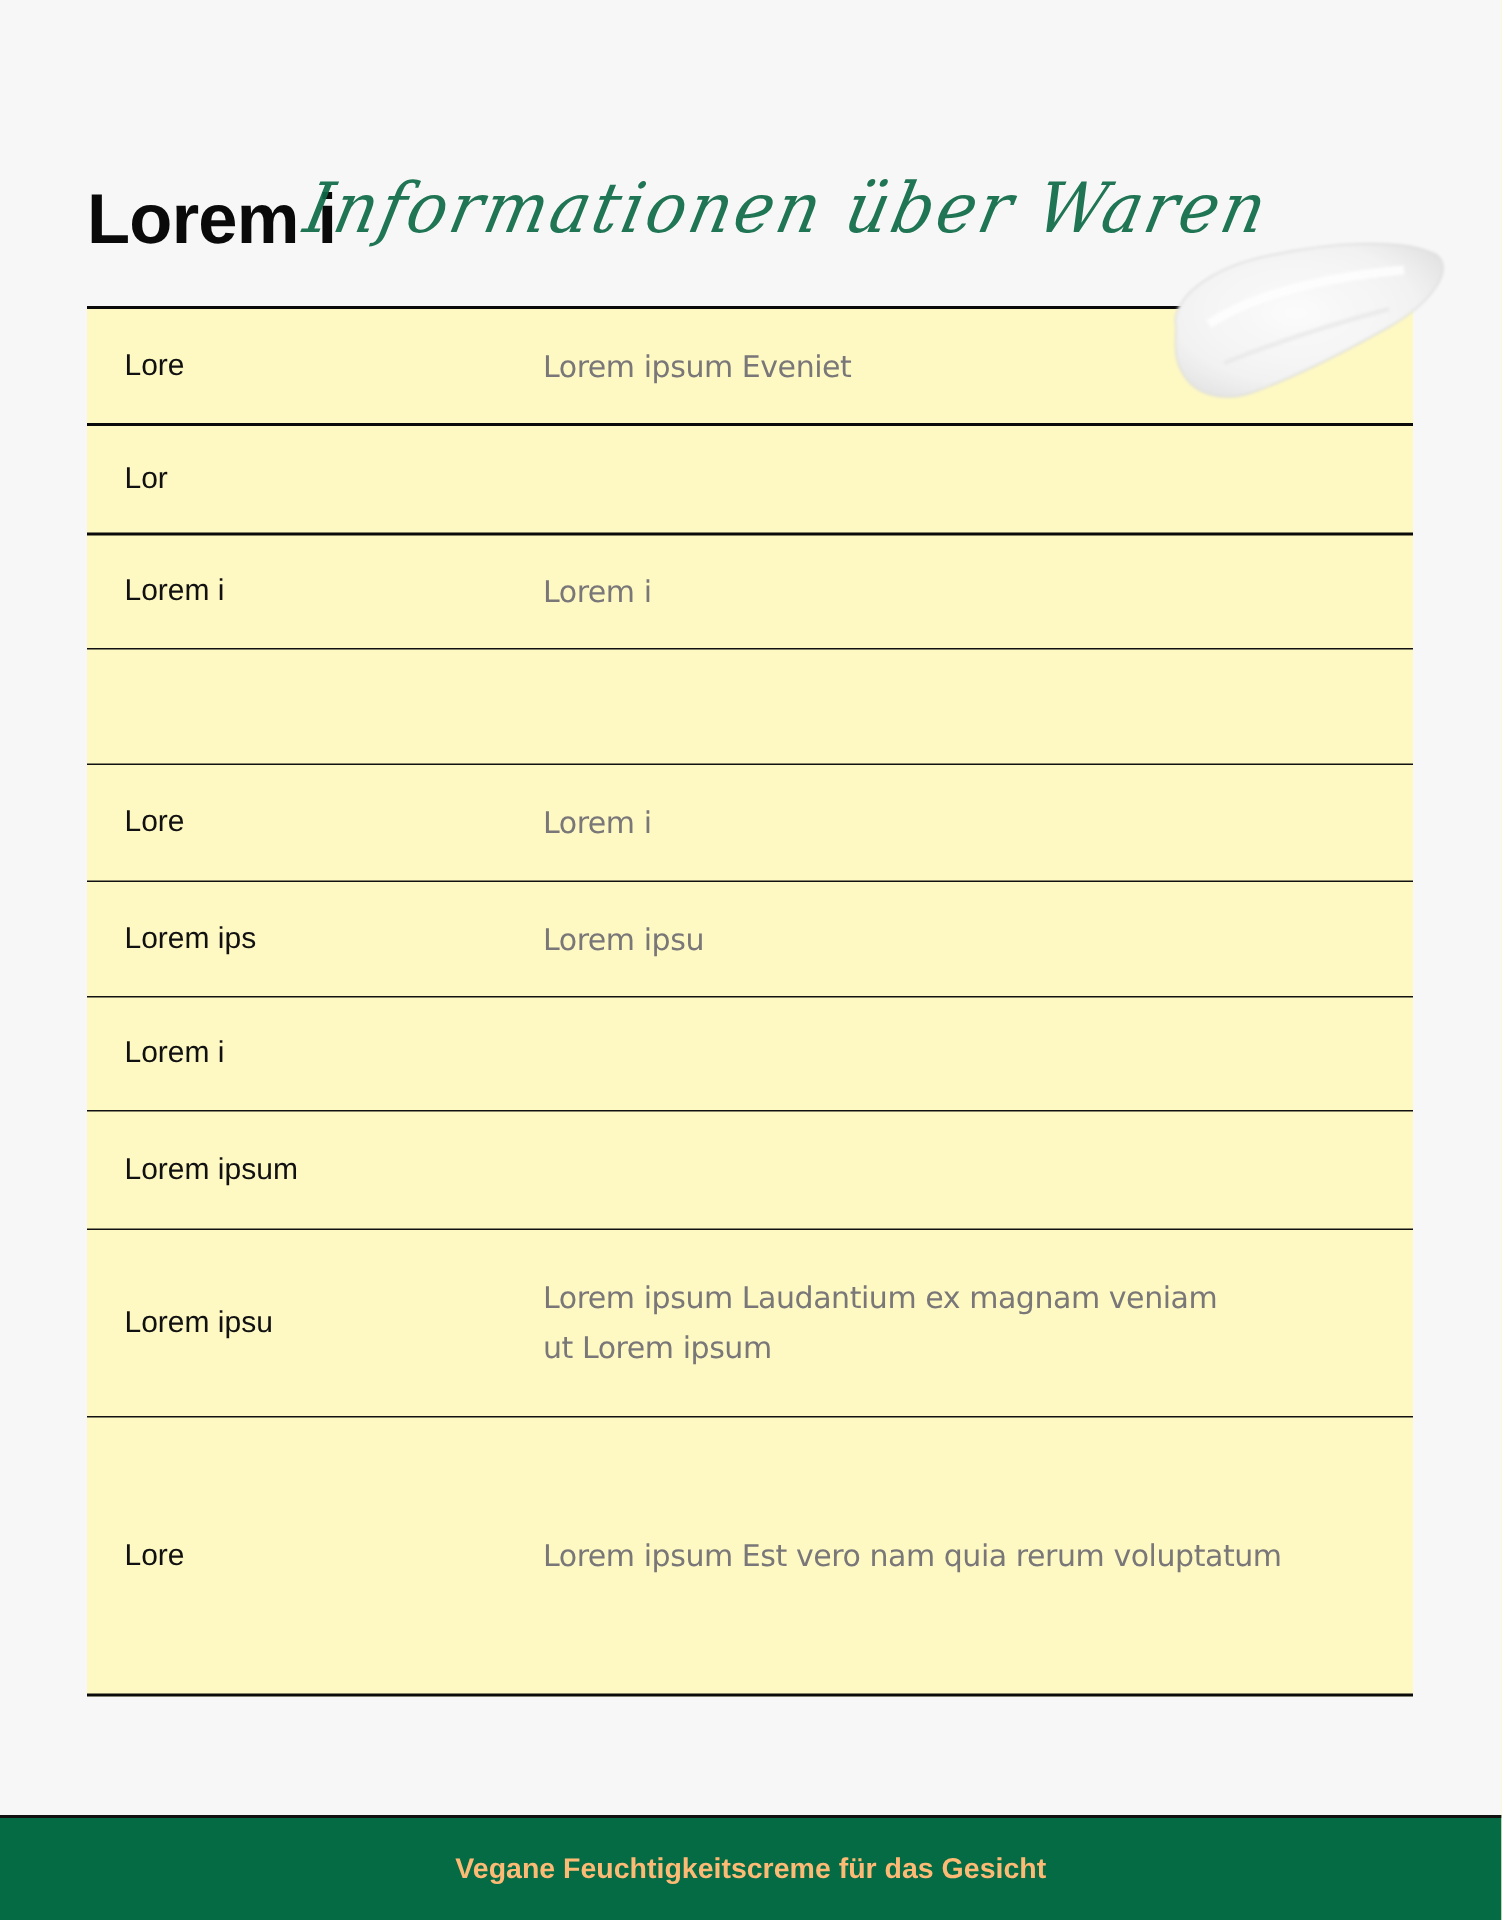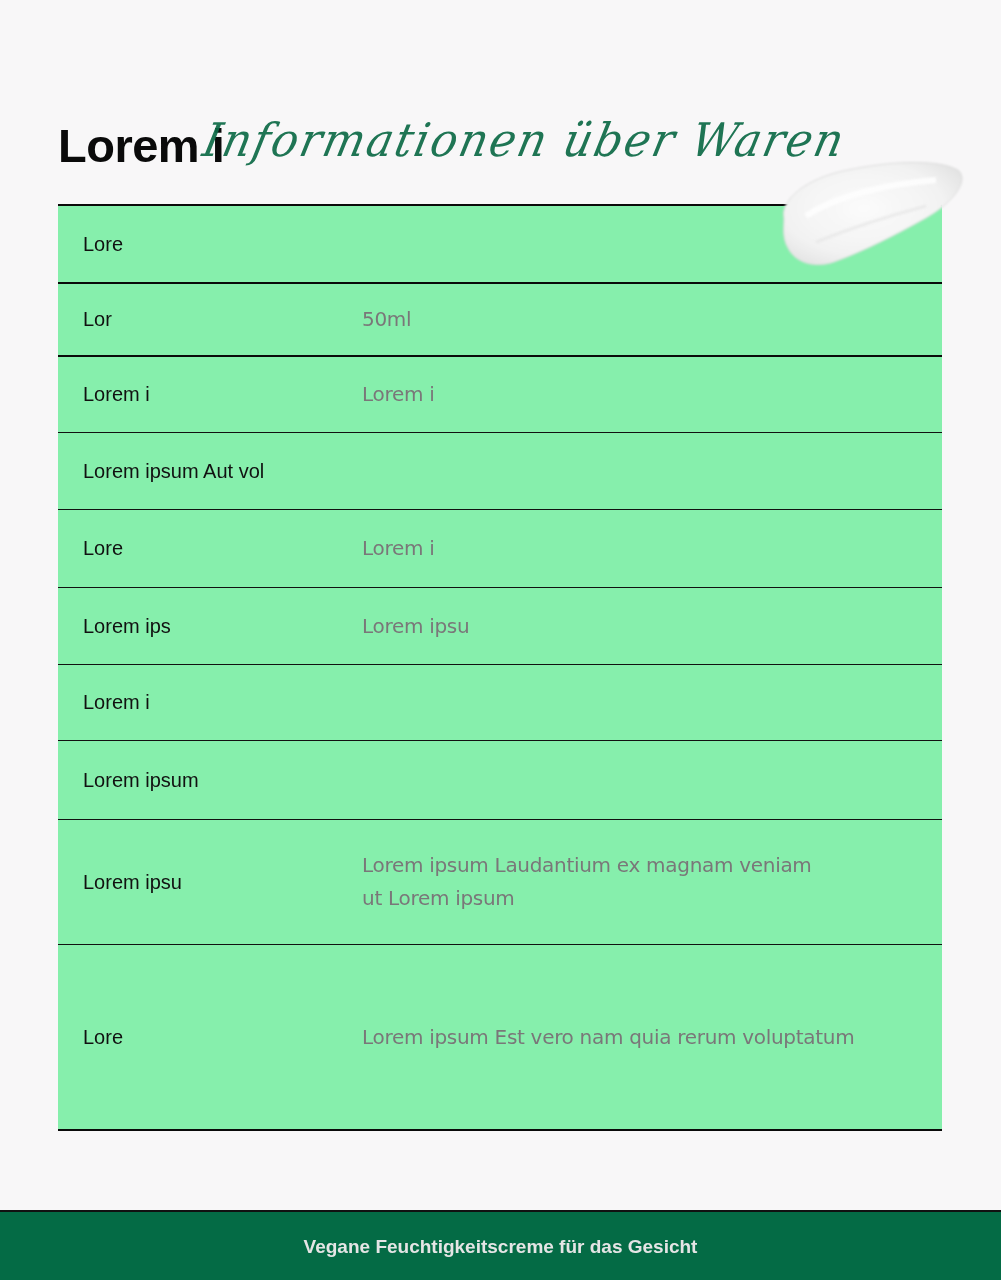--- a/index.html
+++ b/index.html
@@ -55,21 +55,21 @@
       top: 156px;
       width: 190px;
       height: 112px;
       z-index: 3;
     }
     .table {
       position: absolute;
       left: 58px;
       top: 204px;
       width: 884px;
-      background: #86efac;
+      background: #fef9c3;
       border-top: 2px solid #0a0a0a;
     }
     .row {
       display: flex;
       align-items: center;
       border-bottom: 1px solid #111;
       box-sizing: border-box;
     }
     .row.thick { border-bottom: 2px solid #0a0a0a; }
     .row.last { border-bottom: 2px solid #0a0a0a; }
@@ -96,21 +96,21 @@
       top: 1210px;
       width: 1001px;
       height: 70px;
       background: #046b45;
       border-top: 2px solid #111;
       display: flex;
       align-items: center;
       justify-content: center;
     }
     .footer-text {
-      color: #e5e5e5;
+      color: #fdba74;
       font-size: 19px;
       font-weight: bold;
       font-family: "Liberation Sans", sans-serif;
       letter-spacing: 0px;
     }
   </style>
 </head>
 <body>
 
 <div class="title-wrap">
@@ -130,31 +130,30 @@
       </filter>
   </defs>
   <path d="M8 62 C4 44, 30 22, 72 14 C110 6, 160 2, 182 14 C194 24, 178 46, 150 62 C118 80, 86 96, 58 106 C40 112, 20 108, 12 92 C6 82, 8 72, 8 62 Z" fill="url(#cg)" stroke="#dcdcdc" stroke-width="1" filter="url(#blur1)"></path>
   <path d="M30 60 C60 40, 110 28, 160 24" stroke="#ffffff" stroke-width="6" fill="none" opacity="0.8" filter="url(#blur1)"></path>
   <path d="M40 86 C80 70, 120 58, 150 50" stroke="#e6e6e6" stroke-width="3" fill="none" opacity="0.7" filter="url(#blur1)"></path>
 </svg>
 
 <div class="table">
   <div class="row thick" style="height:78px">
     <div class="cell-key">Lore</div>
+    <div class="cell-val">Lorem ipsum Eveniet</div>
   </div>
   <div class="row thick" style="height:73px">
     <div class="cell-key">Lor</div>
-    <div class="cell-val">50ml</div>
   </div>
   <div class="row" style="height:76px">
     <div class="cell-key">Lorem i</div>
     <div class="cell-val">Lorem i</div>
   </div>
   <div class="row" style="height:77px">
-    <div class="cell-key">Lorem ipsum Aut vol</div>
   </div>
   <div class="row" style="height:78px">
     <div class="cell-key">Lore</div>
     <div class="cell-val">Lorem i</div>
   </div>
   <div class="row" style="height:77px">
     <div class="cell-key">Lorem ips</div>
     <div class="cell-val">Lorem ipsu</div>
   </div>
   <div class="row" style="height:76px">

